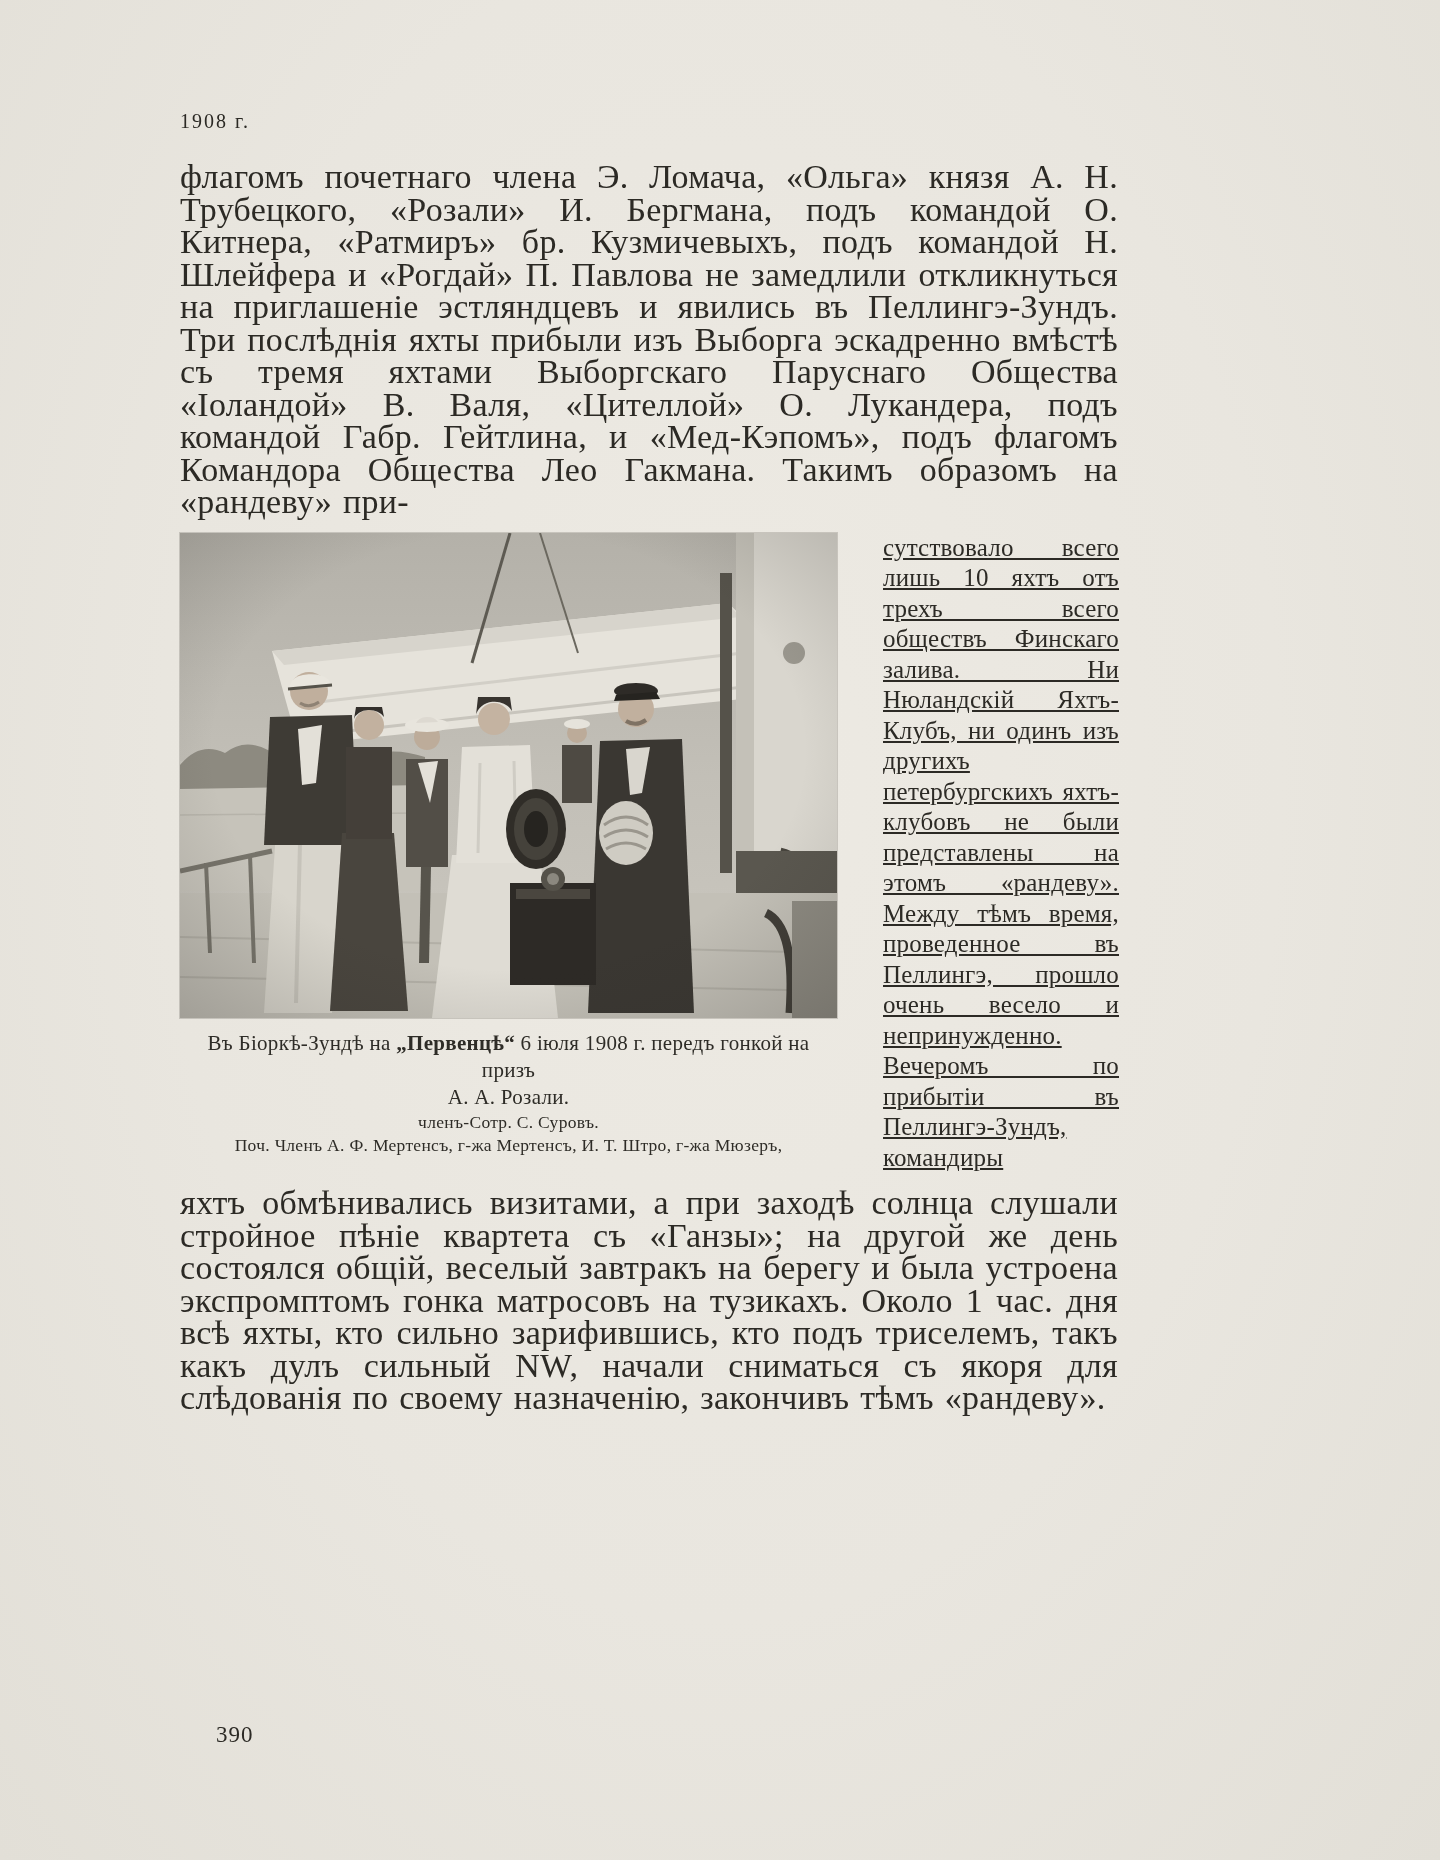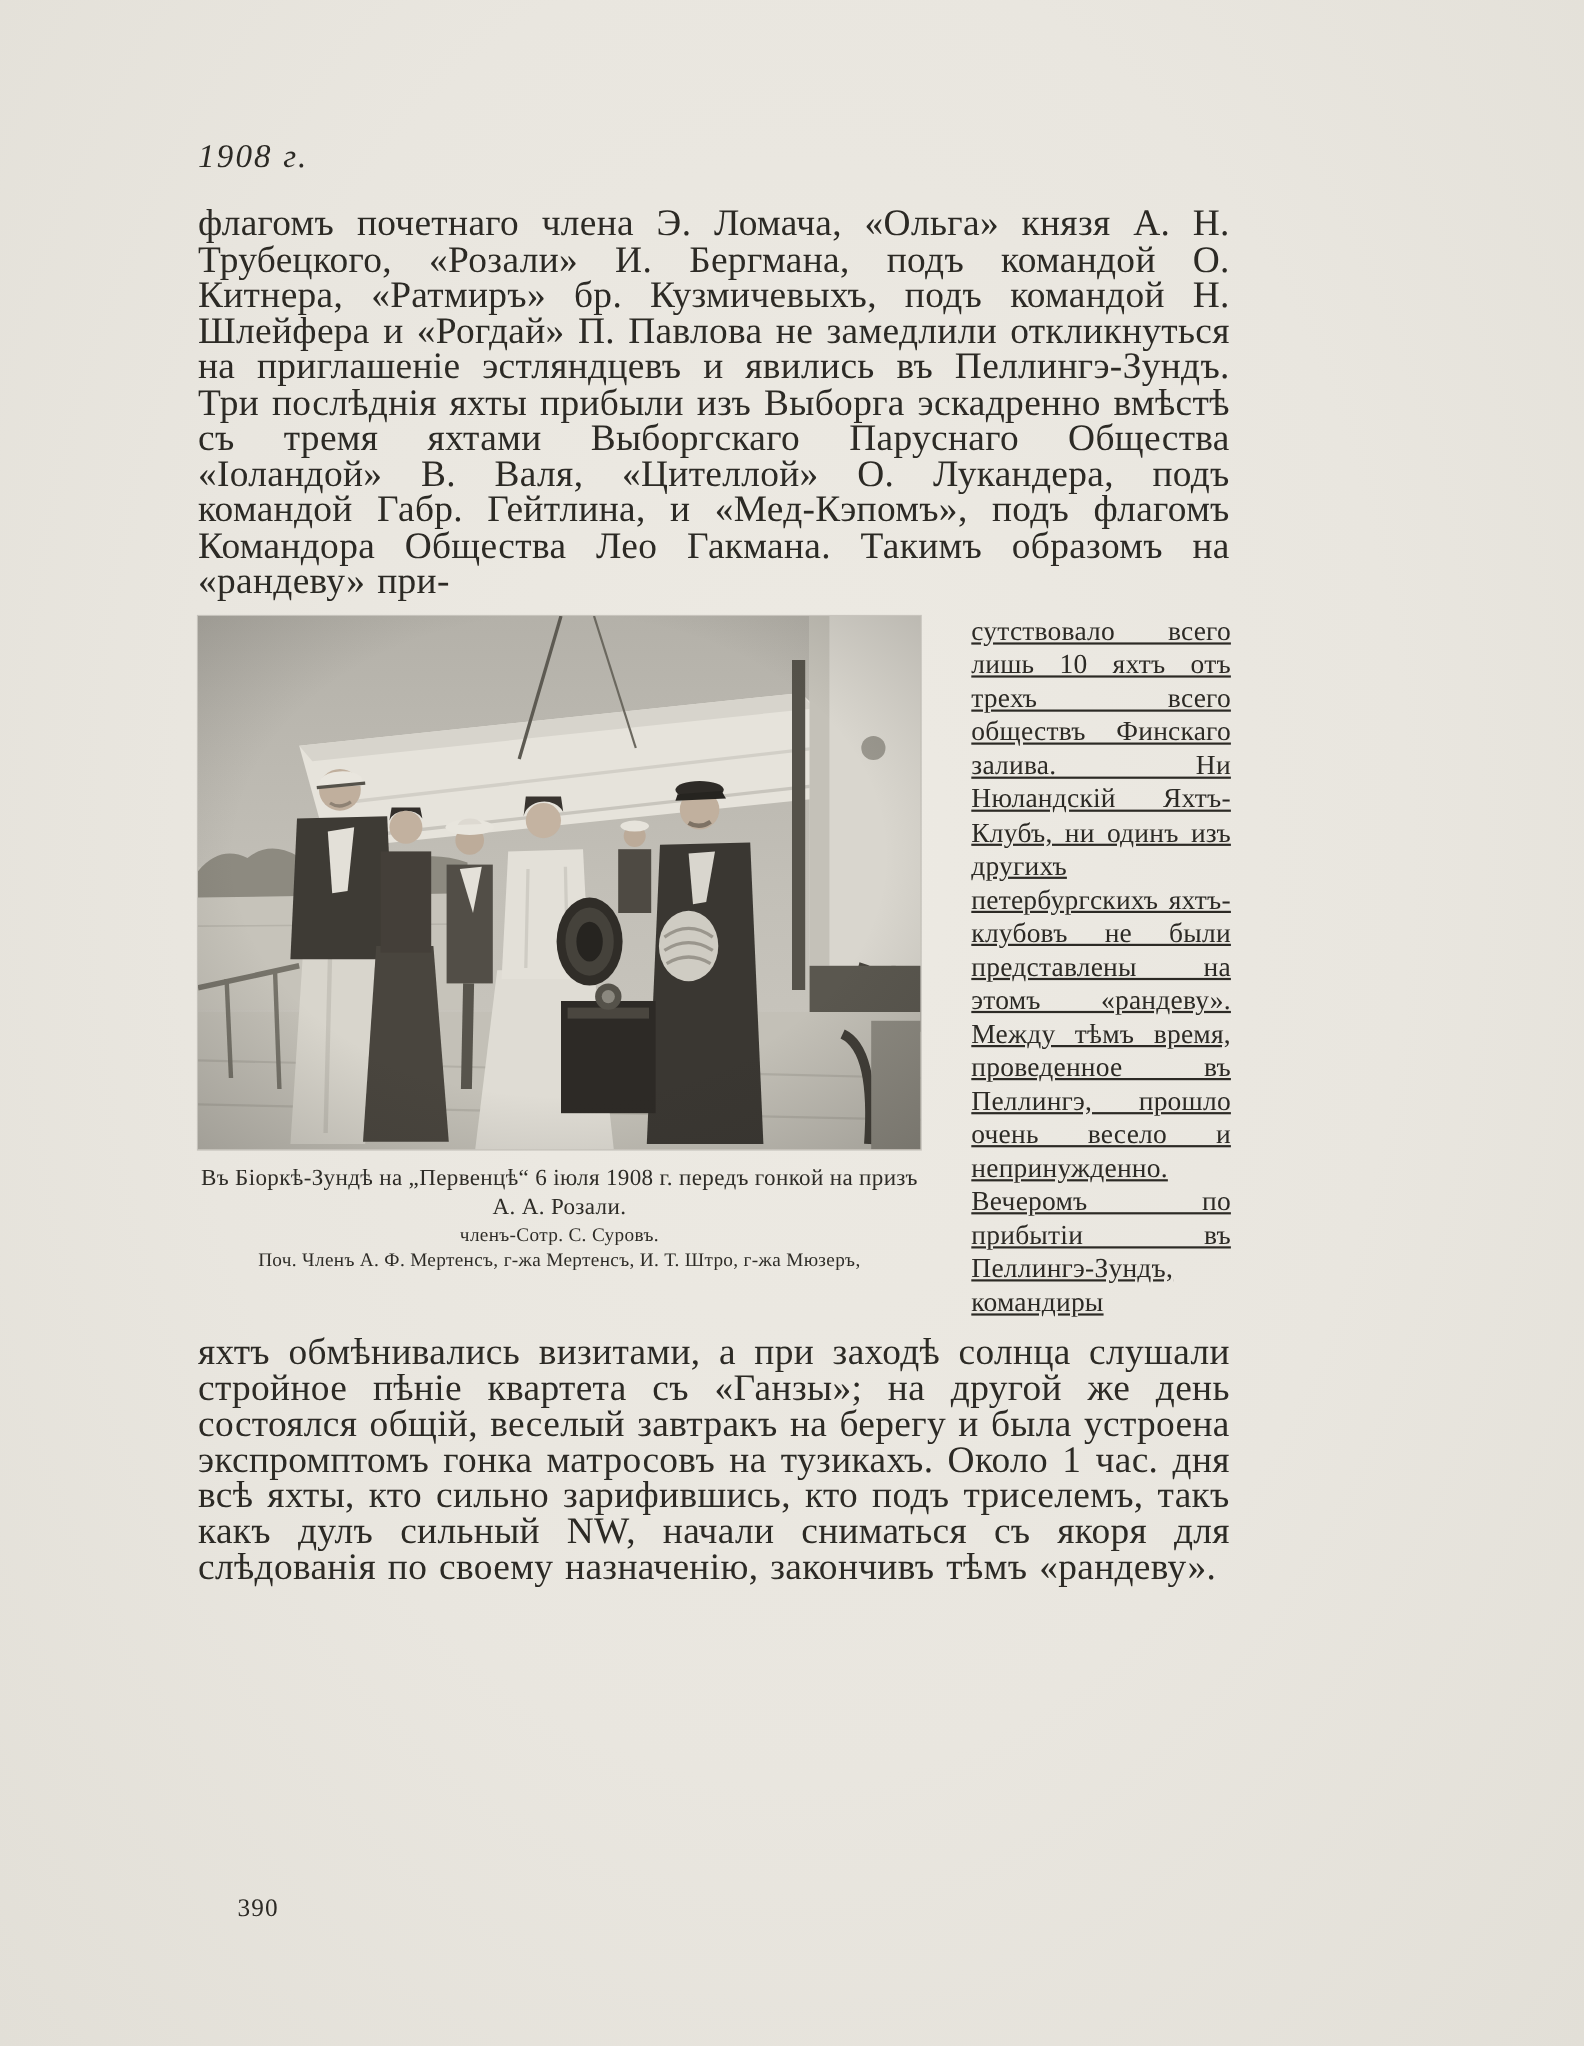--- a/index.html
+++ b/index.html
@@ -11,24 +11,23 @@
   }
   .page {
     position: relative;
     width: 1440px; height: 1860px;
     box-sizing: border-box;
     padding: 110px 322px 0 180px;
     background: radial-gradient(ellipse at 50% 42%, #edeae3 0%, #e9e6df 55%, #e2dfd7 100%);
     overflow: hidden;
   }
   .year {
-    font-size: 30px;
+    font-size: 20px;
     letter-spacing: 2px;
-    margin: 16px 0 28px 0;
-    font-style: italic;
+    margin: 0 0 28px 0;
   }
   .body {
     font-size: 34px;
     line-height: 32.5px;
     text-align: justify;
     letter-spacing: 0.3px;
     word-spacing: 2px;
     margin: 0;
   }
   .p-indent { text-indent: 58px; }
@@ -46,21 +45,21 @@
     box-shadow: 0 0 0 1px rgba(90,87,80,.25);
     overflow: hidden;
   }
   .photo-frame svg { display: block; }
   .caption {
     margin: 12px 0 0 0;
     text-align: center;
     color: #2e2c27;
   }
   .cap-main { font-size: 21px; line-height: 27px; letter-spacing: 0.3px; }
-  .cap-bold { font-weight: normal; }
+  .cap-bold { font-weight: bold; }
   .cap-small { font-size: 17.5px; line-height: 23px; letter-spacing: 0.3px; }
   .cap-small:first-of-type { margin-top: 4px; }
   .side-col {
     width: 236px; flex: none;
     font-size: 25px;
     line-height: 30.5px;
     text-align: justify;
     letter-spacing: 0.2px;
     word-spacing: 1px;
     text-decoration: underline;

